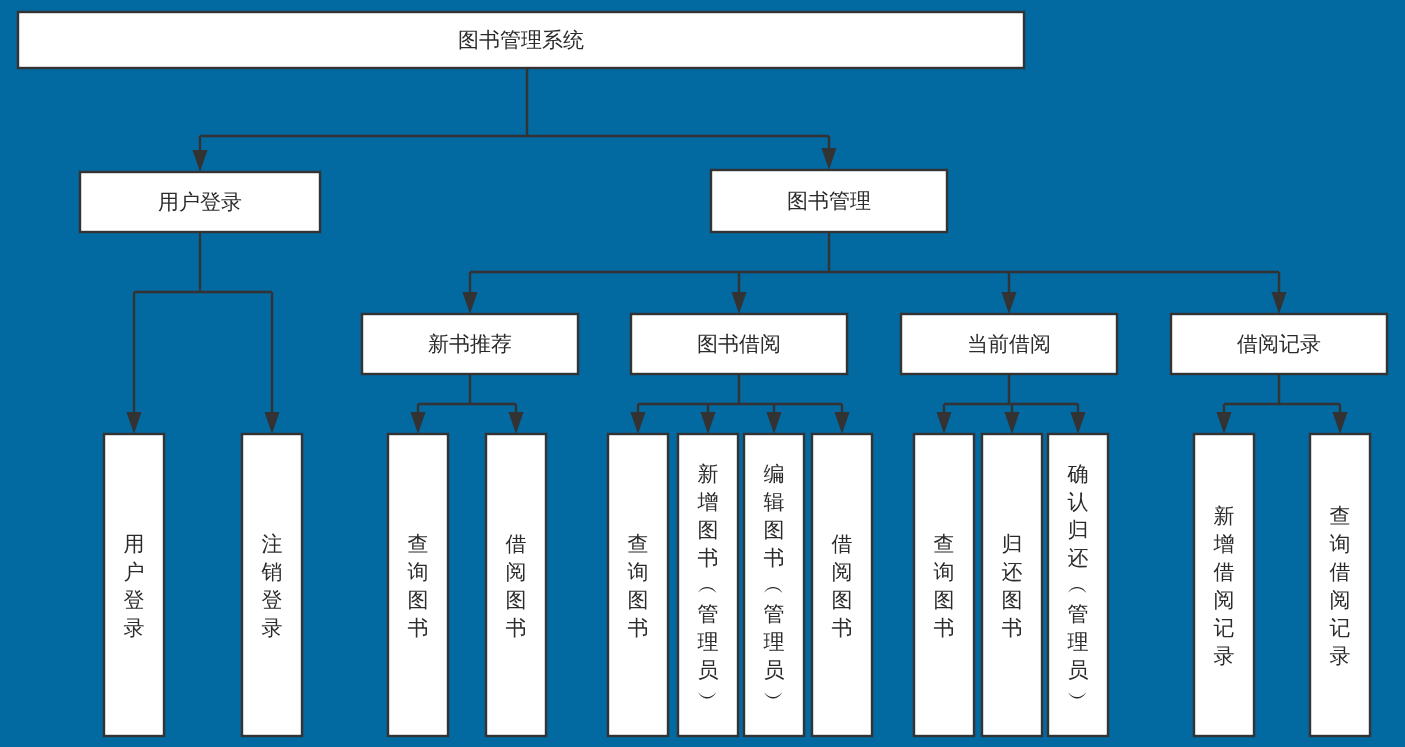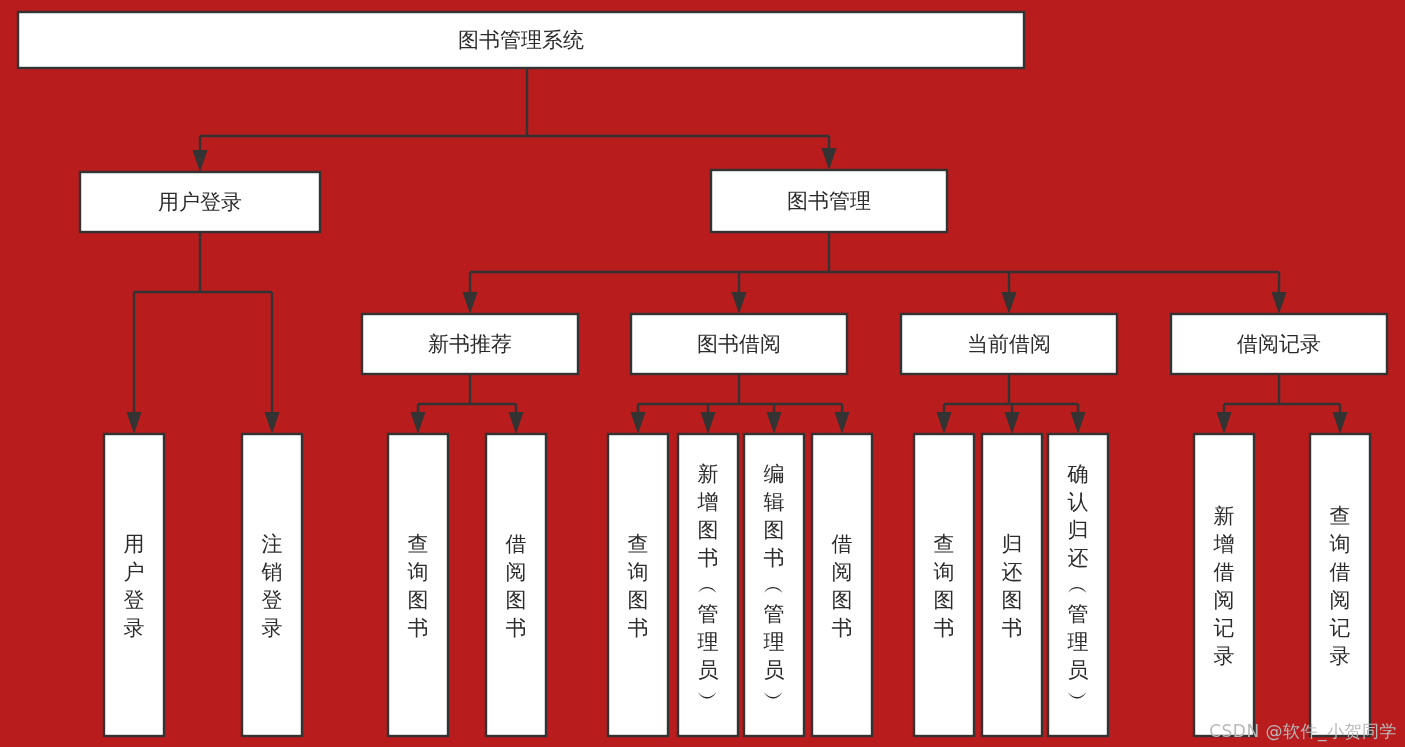--- a/index.html
+++ b/index.html
@@ -7,21 +7,21 @@
     padding: 0;
     background: #ffffff;
   }
   body {
     font-family: "DejaVu Sans", "Liberation Sans", sans-serif;
   }
   #diagram-root {
     position: relative;
     width: 1405px;
     height: 747px;
-    background: #b91c1c;
+    background: #0369a1;
     overflow: hidden;
   }
   svg.canvas {
     position: absolute;
     left: 0;
     top: 0;
     width: 1405px;
     height: 747px;
     display: block;
   }
@@ -212,14 +212,13 @@
       </g>
       <g>
         <rect class="node-box" x="1194" y="434" width="60" height="302"></rect>
         <text class="node-label-vertical" x="1224" y="522.84"><tspan x="1224" dy="0">新</tspan><tspan x="1224" dy="28">增</tspan><tspan x="1224" dy="28">借</tspan><tspan x="1224" dy="28">阅</tspan><tspan x="1224" dy="28">记</tspan><tspan x="1224" dy="28">录</tspan></text>
       </g>
       <g>
         <rect class="node-box" x="1310" y="434" width="60" height="302"></rect>
         <text class="node-label-vertical" x="1340" y="522.84"><tspan x="1340" dy="0">查</tspan><tspan x="1340" dy="28">询</tspan><tspan x="1340" dy="28">借</tspan><tspan x="1340" dy="28">阅</tspan><tspan x="1340" dy="28">记</tspan><tspan x="1340" dy="28">录</tspan></text>
       </g>
     </svg>
-  <div class="watermark">CSDN @软件_小贺同学</div>
 </div>
 
 </body></html>

